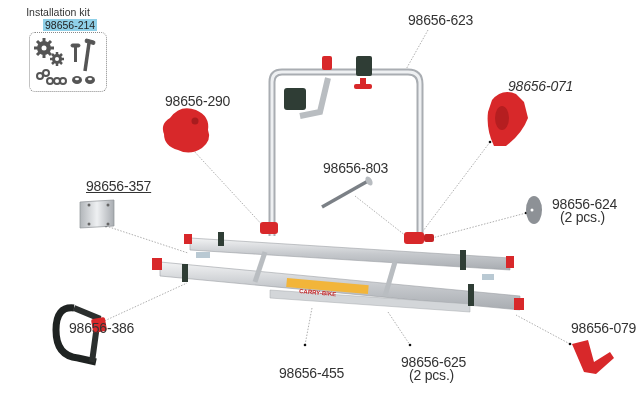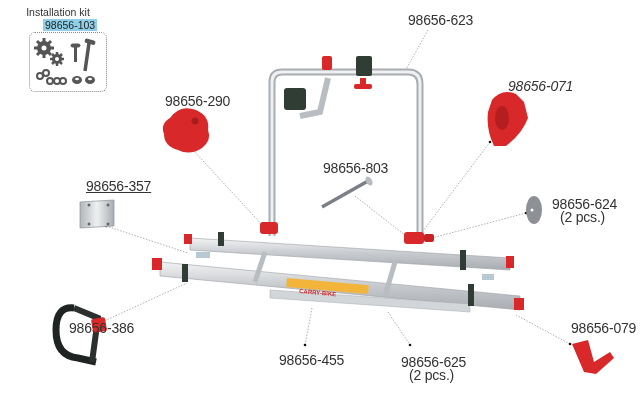--- a/index.html
+++ b/index.html
@@ -10,21 +10,21 @@
   .kit-code{position:absolute;left:43px;top:19px;padding:0 2px;font-size:10.5px;background:#8fd0e8;color:#222;line-height:12px;}
   .kit-box{position:absolute;left:29px;top:32px;width:76px;height:58px;border:1px dotted #888;border-radius:6px;}
   svg.overlay{position:absolute;left:0;top:0;}
 </style>
 </head>
 <body>
 
 <div class="stage">
 
   <div class="kit-title">Installation kit</div>
-  <div class="kit-code">98656-103</div>
+  <div class="kit-code">98656-214</div>
   <div class="kit-box">
     <svg width="76" height="58" viewBox="0 0 76 58">
       <g fill="#555">
         <circle cx="14" cy="15" r="7"></circle>
         <g stroke="#555" stroke-width="3">
           <line x1="14" y1="5" x2="14" y2="25"></line>
             <line x1="4" y1="15" x2="24" y2="15"></line>
           <line x1="7" y1="8" x2="21" y2="22"></line>
             <line x1="21" y1="8" x2="7" y2="22"></line>
         </g>
@@ -173,18 +173,18 @@
   </svg>
 
   <div class="lbl" style="left:408px;top:14px;">98656-623</div>
   <div class="lbl" style="left:165px;top:95px;">98656-290</div>
   <div class="lbl" style="left:508px;top:80px;font-style:italic;">98656-071</div>
   <div class="lbl" style="left:323px;top:162px;">98656-803</div>
   <div class="lbl" style="left:86px;top:180px;text-decoration:underline;">98656-357</div>
   <div class="lbl" style="left:552px;top:198px;">98656-624</div>
   <div class="lbl" style="left:560px;top:211px;">(2 pcs.)</div>
   <div class="lbl" style="left:69px;top:282px;margin-top:40px;">98656-386</div>
-  <div class="lbl" style="left:279px;top:354px;text-align:center;">98656-455</div>
+  <div class="lbl" style="left:279px;top:367px;text-align:center;">98656-455</div>
   <div class="lbl" style="left:401px;top:356px;">98656-625</div>
   <div class="lbl" style="left:409px;top:369px;">(2 pcs.)</div>
   <div class="lbl" style="left:571px;top:322px;">98656-079</div>
 
 </div>
 
 </body></html>

